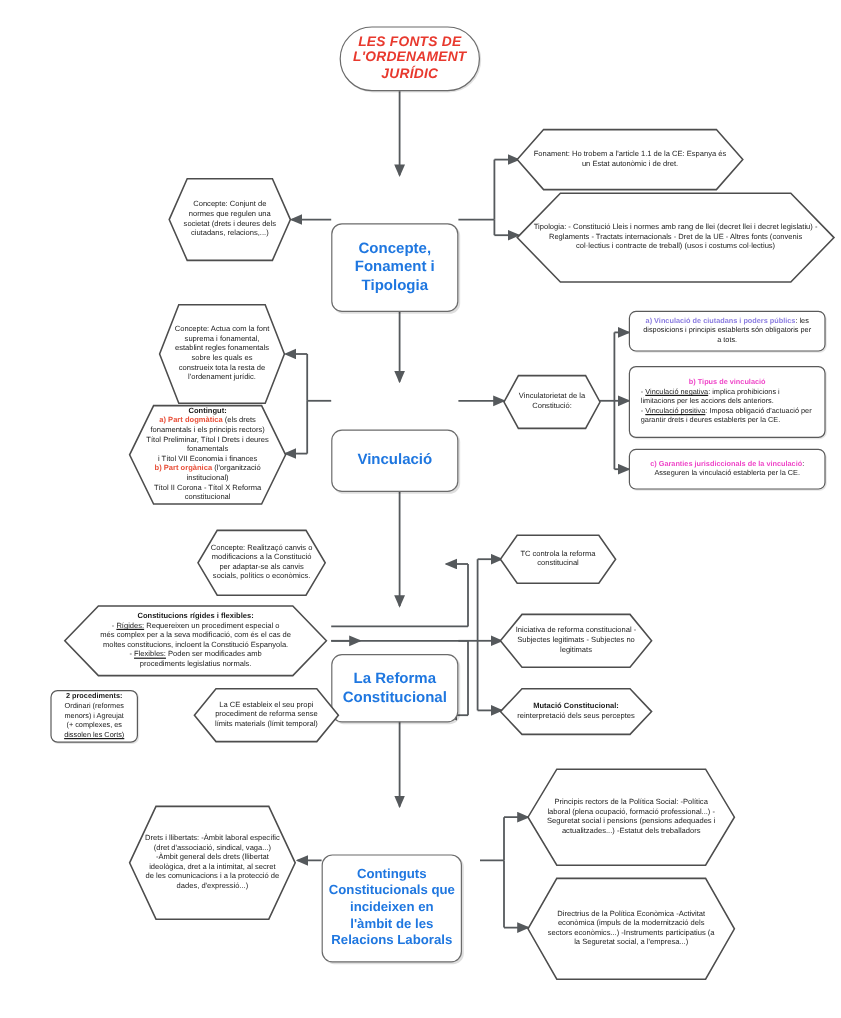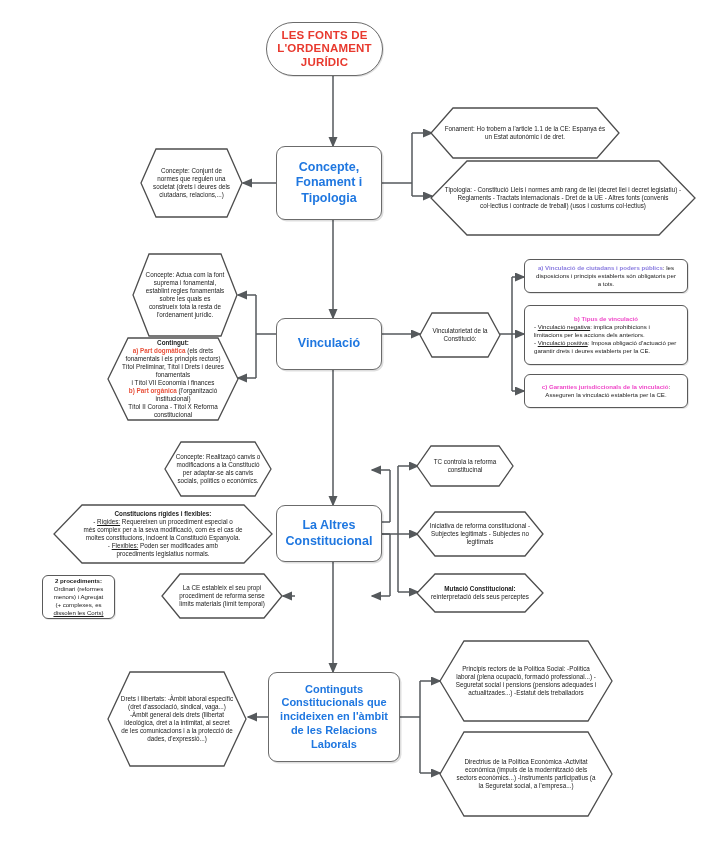--- a/index.html
+++ b/index.html
@@ -46,20 +46,21 @@
   
   .main-node{
     border:1.8px solid #6b6b6b;
     border-radius:9px;
     background:#fff;
     color:#1f77e0;
     font-weight:bold;
     font-size:12.5px;
     line-height:1.25;
     box-shadow:1.5px 1.5px 0 rgba(0,0,0,.13);
+    margin-top:40px;
   }
   .main-node.small{font-size:11px;}
   .hexwrap{position:absolute;}
   .hexwrap svg.hexshape{position:absolute;left:0;top:0;overflow:visible;}
   .hexwrap .hextext{
     position:absolute;
     left:0;top:0;
     width:100%;height:100%;
     display:flex;align-items:center;justify-content:center;
     text-align:center;
@@ -151,21 +152,21 @@
       <path d="M268,717 L248,717" marker-end="url(#arr)"></path>
 
       <path d="M400,717 L420,717"></path>
       <path d="M420,717 L420,681"></path>
       <path d="M420,681 L440,681" marker-end="url(#arr)"></path>
       <path d="M420,717 L420,773"></path>
       <path d="M420,773 L440,773" marker-end="url(#arr)"></path>
     </g>
   </svg>
 
-  <div class="node title-node" style="left:266px;top:22px;width:117px;height:54px;">
+  <div class="node title-node" style="left:283px;top:22px;width:117px;height:54px;font-style:italic;">
     <div class="inner">LES FONTS DE L'ORDENAMENT JURÍDIC</div>
   </div>
 
   <div class="node main-node" style="left:276px;top:146px;width:106px;height:74px;">
     <div class="inner">Concepte, Fonament i Tipologia</div>
   </div>
 
   <div class="hexwrap" style="left:139px;top:147px;width:105px;height:72px;">
     <svg class="hexshape" width="105" height="72" viewBox="0 0 105 72">
       <polygon points="17,2 88,2 103,36 88,70 17,70 2,36" fill="#fff" stroke="#4d4d4d" stroke-width="1.3"></polygon>
@@ -247,21 +248,21 @@
     </div>
   </div>
 
   <div class="node rleaf" style="left:524px;top:374px;width:164px;height:34px;">
     <div class="inner">
       <span class="magenta">c) Garanties jurisdiccionals de la vinculació</span>: Asseguren la vinculació establerta per la CE.
     </div>
   </div>
 
   <div class="node main-node" style="left:276px;top:505px;width:106px;height:57px;">
-    <div class="inner">La Altres Constitucional</div>
+    <div class="inner">La Reforma Constitucional</div>
   </div>
 
   <div class="hexwrap" style="left:163px;top:440px;width:110px;height:58px;">
     <svg class="hexshape" width="110" height="58" viewBox="0 0 110 58">
       <polygon points="18,2 92,2 108,29 92,56 18,56 2,29" fill="#fff" stroke="#4d4d4d" stroke-width="1.3"></polygon>
     </svg>
     <div class="hextext" style="padding:2px 10px;">
         <span>Concepte: Realitzaçó canvis o modificacions a la Constitució per adaptar-se als canvis socials, polítics o econòmics.</span>
       </div>
   </div>
@@ -317,21 +318,21 @@
 
   <div class="hexwrap" style="left:415px;top:572px;width:130px;height:42px;">
     <svg class="hexshape" width="130" height="42" viewBox="0 0 130 42">
       <polygon points="20,2 110,2 128,21 110,40 20,40 2,21" fill="#fff" stroke="#4d4d4d" stroke-width="1.3"></polygon>
     </svg>
     <div class="hextext" style="padding:2px 12px;">
       <span><b>Mutació Constitucional:</b> reinterpretació dels seus perceptes</span>
     </div>
   </div>
 
-  <div class="node main-node small" style="left:268px;top:672px;width:132px;height:90px;">
+  <div class="node main-node small" style="left:268px;top:672px;width:117px;height:90px;">
     <div class="inner">Continguts Constitucionals que incideixen en l'àmbit de les Relacions Laborals</div>
   </div>
 
   <div class="hexwrap" style="left:106px;top:670px;width:142px;height:98px;">
     <svg class="hexshape" width="142" height="98" viewBox="0 0 142 98">
       <polygon points="24,2 118,2 140,49 118,96 24,96 2,49" fill="#fff" stroke="#4d4d4d" stroke-width="1.3"></polygon>
     </svg>
     <div class="hextext" style="padding:2px 14px;">
         <span>Drets i llibertats: -Àmbit laboral específic (dret d'associació, sindical, vaga...) -Àmbit general dels drets (llibertat ideològica, dret a la intimitat, al secret de les comunicacions i a la protecció de dades, d'expressió...)</span>
       </div>

